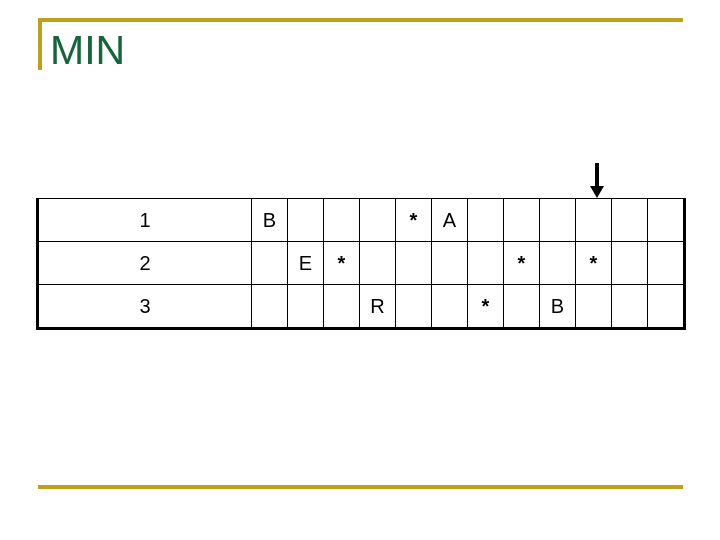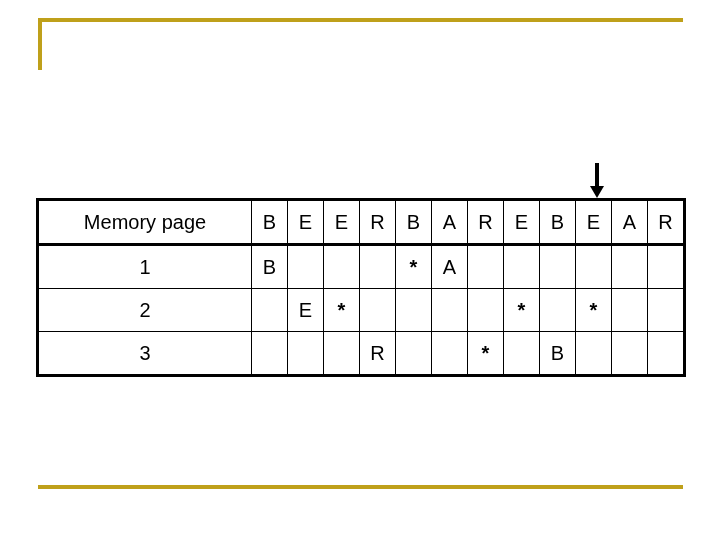--- a/index.html
+++ b/index.html
@@ -110,46 +110,32 @@
   }
   .page-letter { color: #C48FD8; }
   .fault-mark  { color: #BF2026; font-size: 17px; font-weight: bold; }
 </style>
 </head>
 <body>
 
 <div id="slide-header">
   <div id="title-rule-top"></div>
   <div id="title-rule-left"></div>
+  <div id="page-title">MIN</div>
 </div>
 
 <div id="reference-pointer">
   <svg width="16" height="36" viewBox="0 0 16 36" aria-hidden="true">
     <rect x="6" y="0" width="4" height="25" fill="#000000"></rect>
     <polygon points="1,23 15,23 8,35" fill="#000000"></polygon>
   </svg>
 </div>
 
 <table id="trace-table">
   <tbody>
-    <tr>
-      <td class="label-cell outer-top outer-left thick-row-sep">Memory page</td>
-      <td class="head-cell outer-top thick-row-sep">B</td>
-      <td class="head-cell outer-top thick-row-sep">E</td>
-      <td class="head-cell outer-top thick-row-sep">E</td>
-      <td class="head-cell outer-top thick-row-sep">R</td>
-      <td class="head-cell outer-top thick-row-sep">B</td>
-      <td class="head-cell outer-top thick-row-sep">A</td>
-      <td class="head-cell outer-top thick-row-sep">R</td>
-      <td class="head-cell outer-top thick-row-sep">E</td>
-      <td class="head-cell outer-top thick-row-sep">B</td>
-      <td class="head-cell outer-top thick-row-sep">E</td>
-      <td class="head-cell outer-top thick-row-sep">A</td>
-      <td class="head-cell outer-top outer-right thick-row-sep">R</td>
-    </tr>
 
     <tr>
       <td class="label-cell outer-left">1</td>
       <td class="data-cell page-letter">B</td>
       <td class="data-cell page-letter"></td>
       <td class="data-cell page-letter"></td>
       <td class="data-cell page-letter"></td>
       <td class="data-cell fault-mark">*</td>
       <td class="data-cell page-letter">A</td>
       <td class="data-cell page-letter"></td>

